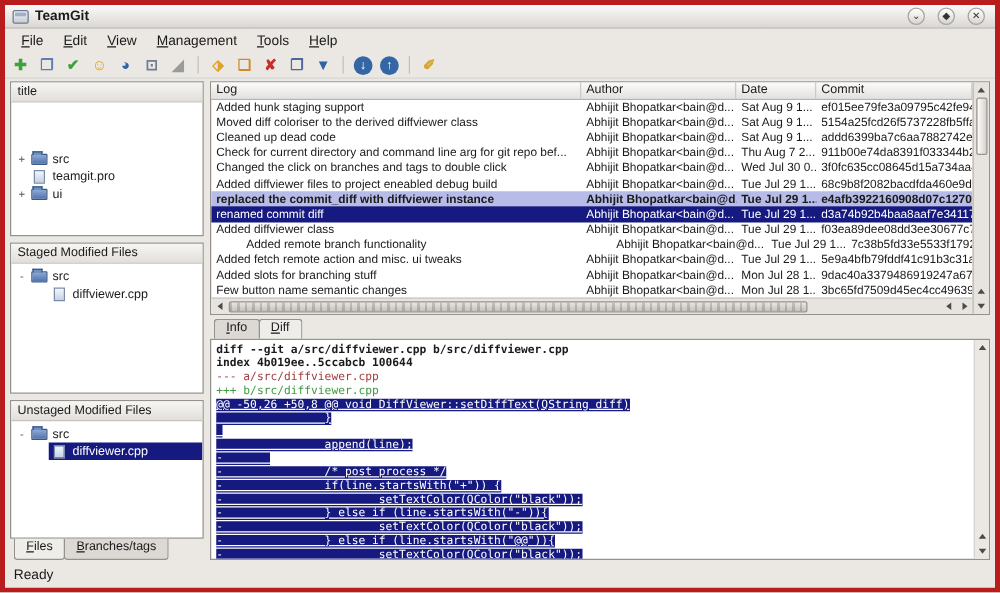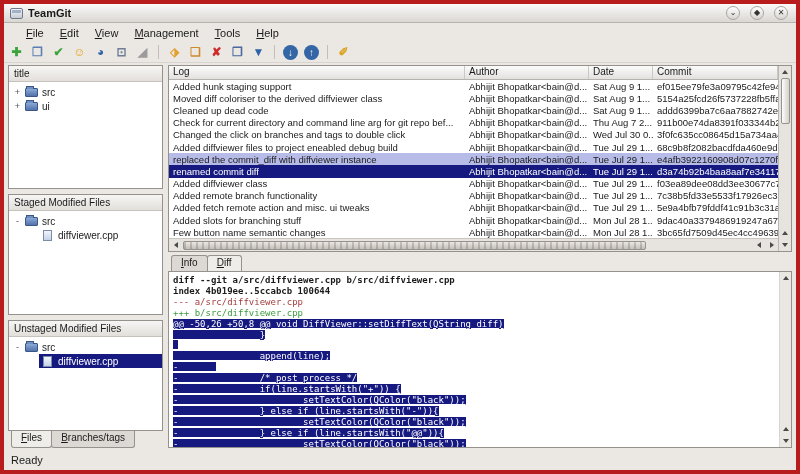--- a/index.html
+++ b/index.html
@@ -10,21 +10,21 @@
 
   
   .titlebar { height:19px; flex:0 0 19px; background:linear-gradient(#fbfaf9,#dad7d3); border-bottom:1px solid #b5b2ae; display:flex; align-items:center; padding:0 6px; gap:5px; }
   .app-icon { width:13px; height:11px; background:linear-gradient(#f3f5f8,#c6ccd6); border:1px solid #6d7888; border-radius:2px; position:relative; }
   .app-icon::before { content:""; position:absolute; left:1px; top:1px; right:1px; height:3px; background:#9fb0c8; }
   .title-text { font-weight:bold; }
   .win-btns { margin-left:auto; display:flex; gap:10px; padding-right:2px; }
   .win-btn { width:14px; height:14px; border-radius:50%; background:linear-gradient(#ffffff,#d8d5d1); border:1px solid #a8a5a1; font-size:8px; line-height:12px; text-align:center; color:#333; }
 
   
-  .menubar { height:19px; flex:0 0 19px; display:flex; align-items:center; padding:0 14px; background:#ebe8e4; }
+  .menubar { height:19px; flex:0 0 19px; display:flex; align-items:center; padding:0 5px; background:#ebe8e4; }
   .menu-item { padding:2px 8px; }
   .toolbar { height:21px; flex:0 0 21px; display:flex; align-items:center; padding:0 4px; gap:4px; border-bottom:1px solid #d8d5d1; }
   .tb-icon { width:17px; height:17px; display:flex; align-items:center; justify-content:center; font-size:12px; font-weight:bold; }
   .tb-circle { width:15px; height:15px; border-radius:50%; font-size:10px; margin:0 1px; }
   .tb-sep { width:1px; height:14px; background:#c2bfbb; margin:0 3px; }
 
   
   .main { flex:1; display:flex; padding:2px 4px; gap:5px; min-height:0; }
   .left { width:155px; flex:0 0 155px; display:flex; flex-direction:column; }
   .panel { border:1px solid #95928e; background:#fff; display:flex; flex-direction:column; overflow:hidden; }
@@ -50,21 +50,21 @@
 
   .right { flex:1; display:flex; flex-direction:column; min-width:0; }
 
   
   .log-area { height:187px; flex:0 0 187px; border:1px solid #95928e; background:#fff; display:flex; }
   .log-main { flex:1; display:flex; flex-direction:column; min-width:0; }
   .thead { display:flex; height:14px; flex:0 0 14px; background:linear-gradient(#fbfbfa,#e3e1df); border-bottom:1px solid #b6b3af; font-size:10px; }
   .th { padding:0 4px; border-right:1px solid #ccc9c5; overflow:hidden; white-space:nowrap; }
   .rows { flex:1; overflow:hidden; }
   .tr { display:flex; height:12.2px; font-size:9.5px; align-items:center; }
-  .tr.rlight { background:var(--sel-light); }
+  .tr.rlight { background:var(--sel-light);font-weight:bold; }
   .tr.rsel { background:var(--sel); color:#fff; }
   .td { padding:0 4px; white-space:nowrap; overflow:hidden; }
 
   
   .vscroll { width:13px; flex:0 0 13px; border-left:1px solid #b9b6b2; background:#e7e4e0; display:flex; flex-direction:column; align-items:center; }
   .hscroll { height:13px; flex:0 0 13px; border-top:1px solid #c9c6c2; background:#e7e4e0; display:flex; align-items:center; }
   .sb-btn { width:13px; height:12px; display:flex; align-items:center; justify-content:center; flex:0 0 auto; }
   .thumb-v { width:9px; height:46px; background:linear-gradient(90deg,#fdfdfc,#d4d0cc); border:1px solid #96938f; border-radius:2px; }
   .thumb-h { height:9px; width:76%; background:repeating-linear-gradient(90deg,#c9c5c1 0 2px,#eceae7 2px 6px), linear-gradient(#fdfdfc,#d4d0cc); background-blend-mode:multiply; border:1px solid #96938f; border-radius:2px; margin-left:1px; }
   .sb-fill { flex:1; }
@@ -127,28 +127,35 @@
       <div class="tb-sep"></div>
       <span class="tb-icon tb-circle" style="color: rgb(255, 255, 255); background: rgb(52, 101, 164);">↓</span>
       <span class="tb-icon tb-circle" style="color: rgb(255, 255, 255); background: rgb(52, 101, 164);">↑</span>
       <div class="tb-sep"></div>
       <span class="tb-icon" style="color: rgb(217, 163, 31);">✐</span>
     </div>
 
   <div class="main">
 
     <div class="left">
-      <div class="panel" style="height:124px; margin-bottom:5px;">
+      <div class="panel" style="height:124px; margin-bottom:5px;gap:35px;">
         <div class="panel-h">title</div>
         <div class="tree" id="tree0">
             <div class="tree-row">
               <span class="expander">+</span>
               <span class="row-body">
                 <span class="icon-folder"></span>
                 <span class="tree-label">src</span>
+              </span>
+            </div>
+            <div class="tree-row">
+              <span class="expander"></span>
+              <span class="row-body">
+                <span class="icon-file"></span>
+                <span class="tree-label">teamgit.pro</span>
               </span>
             </div>
             <div class="tree-row">
               <span class="expander">+</span>
               <span class="row-body">
                 <span class="icon-folder"></span>
                 <span class="tree-label">ui</span>
               </span>
             </div>
           </div>
@@ -256,21 +263,21 @@
                 <div class="td" style="width: 64px;">Tue Jul 29 1...</div>
                 <div class="td" style="flex: 1 1 0%;">d3a74b92b4baa8aaf7e34117f020</div>
               </div>
               <div class="tr">
                 <div class="td" style="width: 296px;">Added diffviewer class</div>
                 <div class="td" style="width: 124px;">Abhijit Bhopatkar&lt;bain@d...</div>
                 <div class="td" style="width: 64px;">Tue Jul 29 1...</div>
                 <div class="td" style="flex: 1 1 0%;">f03ea89dee08dd3ee30677c7380f9</div>
               </div>
               <div class="tr">
-                <div class="td" style="width: 296px;">Added remote branch functionality</div>
+                <div class="td" style="width: 296px; margin-left: 24px;">Added remote branch functionality</div>
                 <div class="td" style="width: 124px;">Abhijit Bhopatkar&lt;bain@d...</div>
                 <div class="td" style="width: 64px;">Tue Jul 29 1...</div>
                 <div class="td" style="flex: 1 1 0%;">7c38b5fd33e5533f17926ec39783e</div>
               </div>
               <div class="tr">
                 <div class="td" style="width: 296px;">Added fetch remote action and misc. ui tweaks</div>
                 <div class="td" style="width: 124px;">Abhijit Bhopatkar&lt;bain@d...</div>
                 <div class="td" style="width: 64px;">Tue Jul 29 1...</div>
                 <div class="td" style="flex: 1 1 0%;">5e9a4bfb79fddf41c91b3c31a3f81</div>
               </div>

